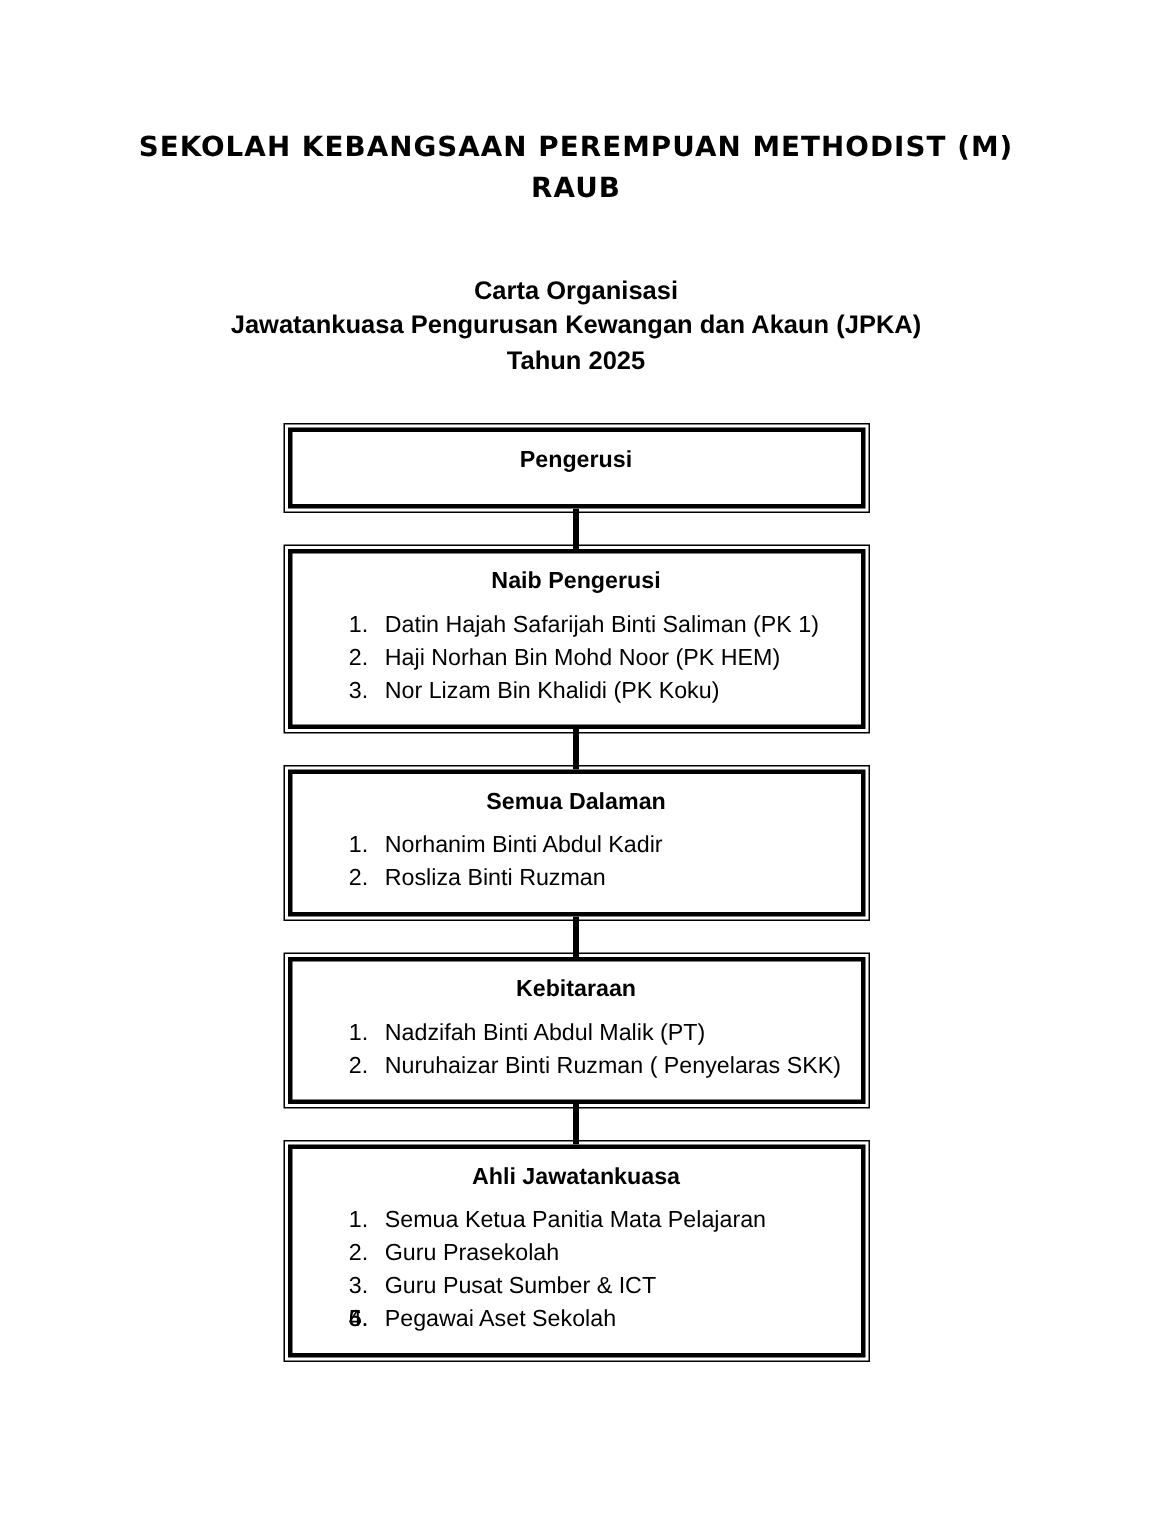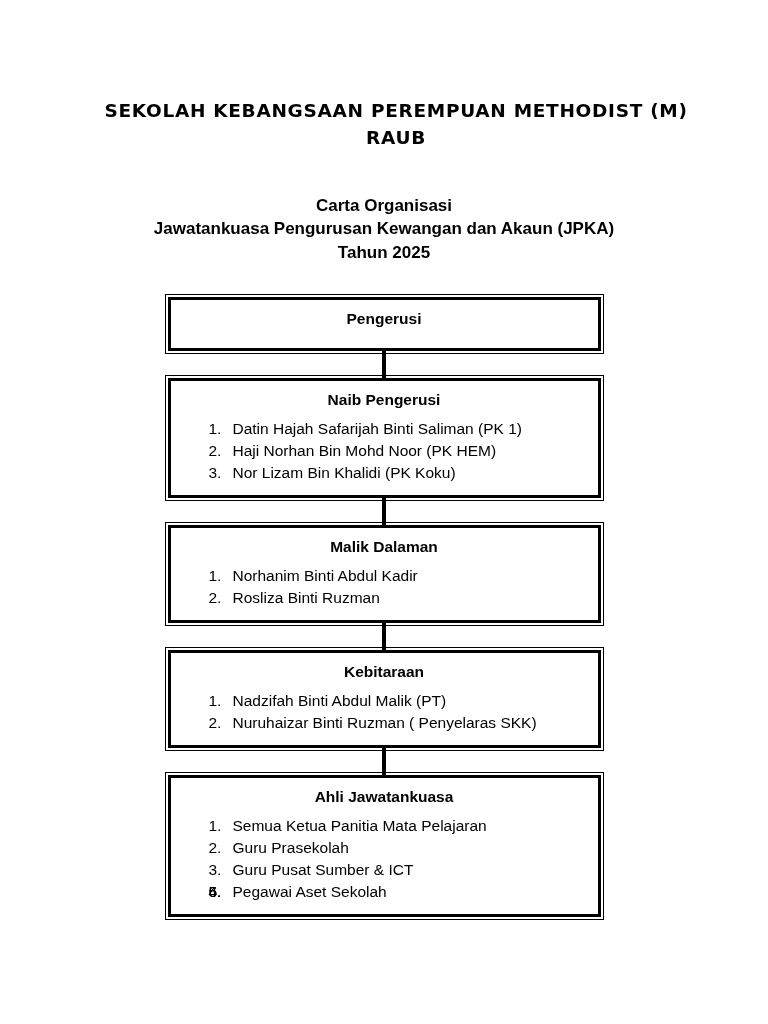--- a/index.html
+++ b/index.html
@@ -13,21 +13,21 @@
     font-family: "Liberation Sans", sans-serif;
     color: #000000;
     position: relative;
     overflow: hidden;
   }
 
   .page {
     width: 768px;
     height: 1024px;
     box-sizing: border-box;
-    padding: 12px;
+    padding: 0;
     position: relative;
   }
 
   
   .doc-title {
     font-family: "DejaVu Sans", sans-serif;
     font-weight: bold;
     font-size: 18.5px;
     letter-spacing: 0.7px;
     text-align: center;
@@ -56,21 +56,21 @@
   
   .chart {
     margin: 0;
     padding-top: 32px;
     display: flex;
     flex-direction: column;
     align-items: center;
   }
 
   .node {
-    width: 433px;
+    width: 385px;
     box-sizing: border-box;
     background: #ffffff;
     
     border: 3px solid #000000;
     outline: 1px solid #000000;
     outline-offset: 2px;
     padding: 9px 0 11px 0;
     position: relative;
   }
 
@@ -140,21 +140,21 @@
       <div class="node">
         <div class="node-title">Naib Pengerusi</div>
         <ul class="node-list">
           <li><span class="num">1.</span><span>Datin Hajah Safarijah Binti Saliman (PK 1)</span></li>
           <li><span class="num">2.</span><span>Haji Norhan Bin Mohd Noor (PK HEM)</span></li>
           <li><span class="num">3.</span><span>Nor Lizam Bin Khalidi (PK Koku)</span></li>
         </ul>
       </div>
       <div class="connector"></div>
       <div class="node">
-        <div class="node-title">Malik Dalaman</div>
+        <div class="node-title">Semua Dalaman</div>
         <ul class="node-list">
           <li><span class="num">1.</span><span>Norhanim Binti Abdul Kadir</span></li>
           <li><span class="num">2.</span><span>Rosliza Binti Ruzman</span></li>
         </ul>
       </div>
       <div class="connector"></div>
       <div class="node">
         <div class="node-title">Kebitaraan</div>
         <ul class="node-list">
           <li><span class="num">1.</span><span>Nadzifah Binti Abdul Malik (PT)</span></li>

